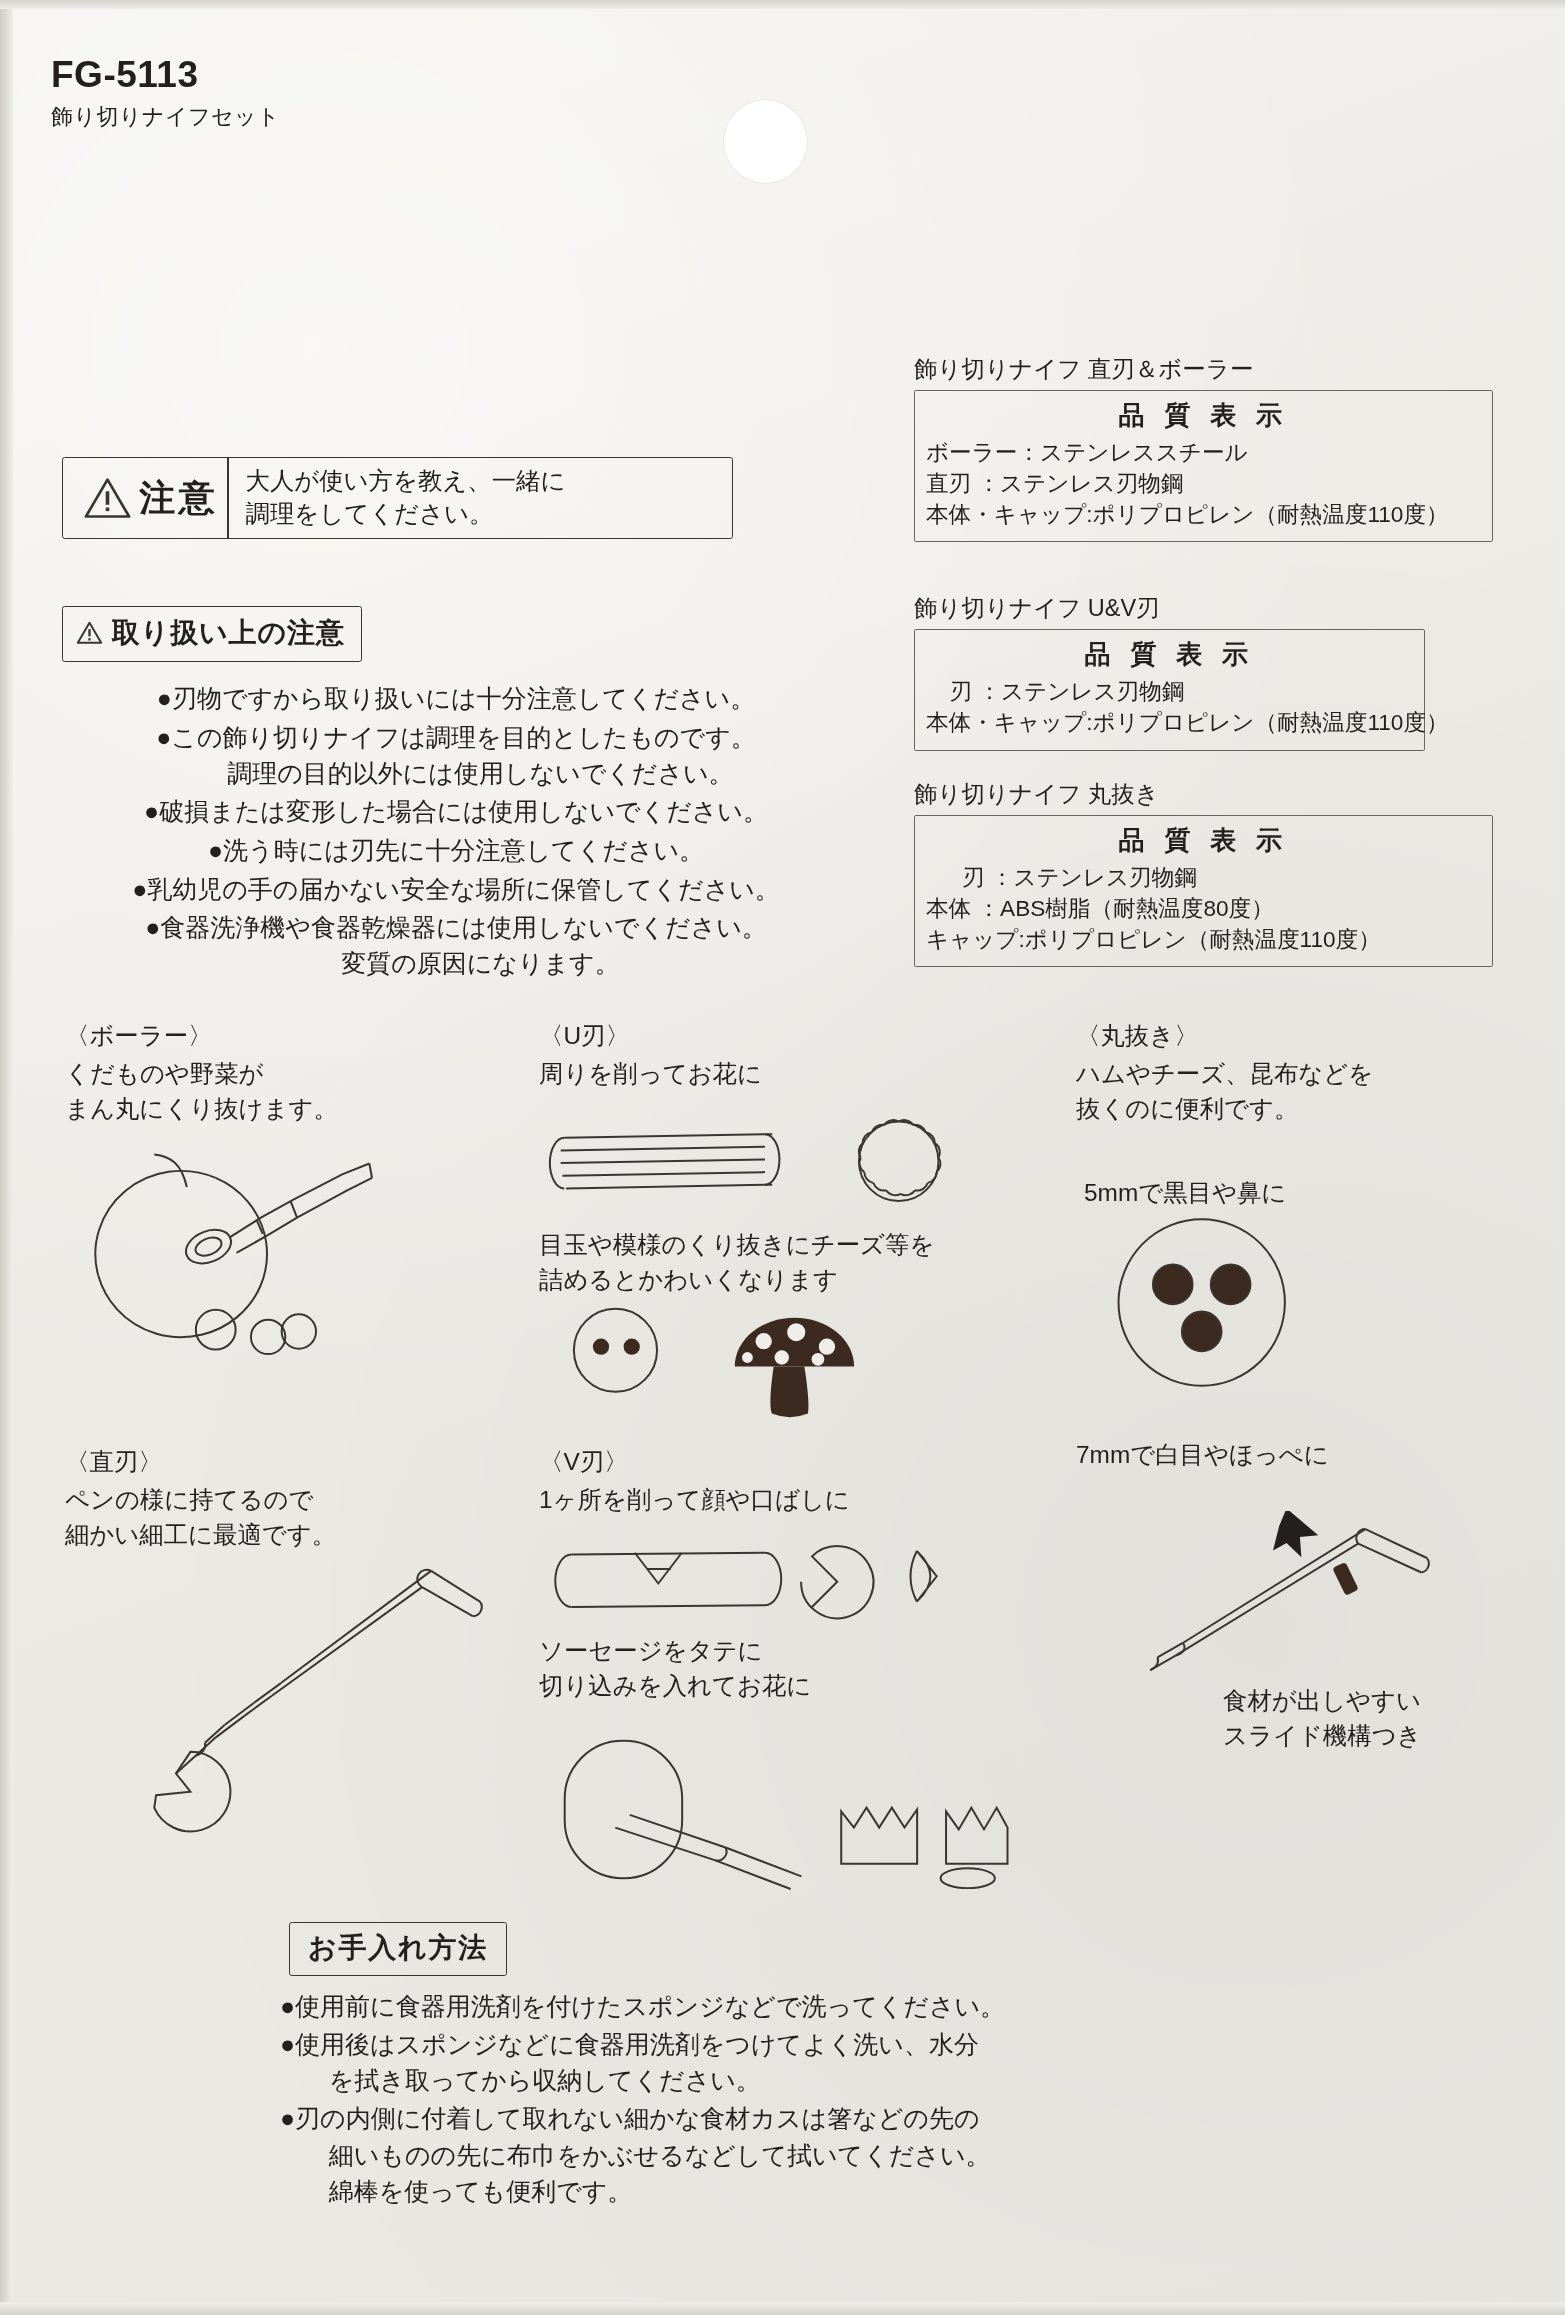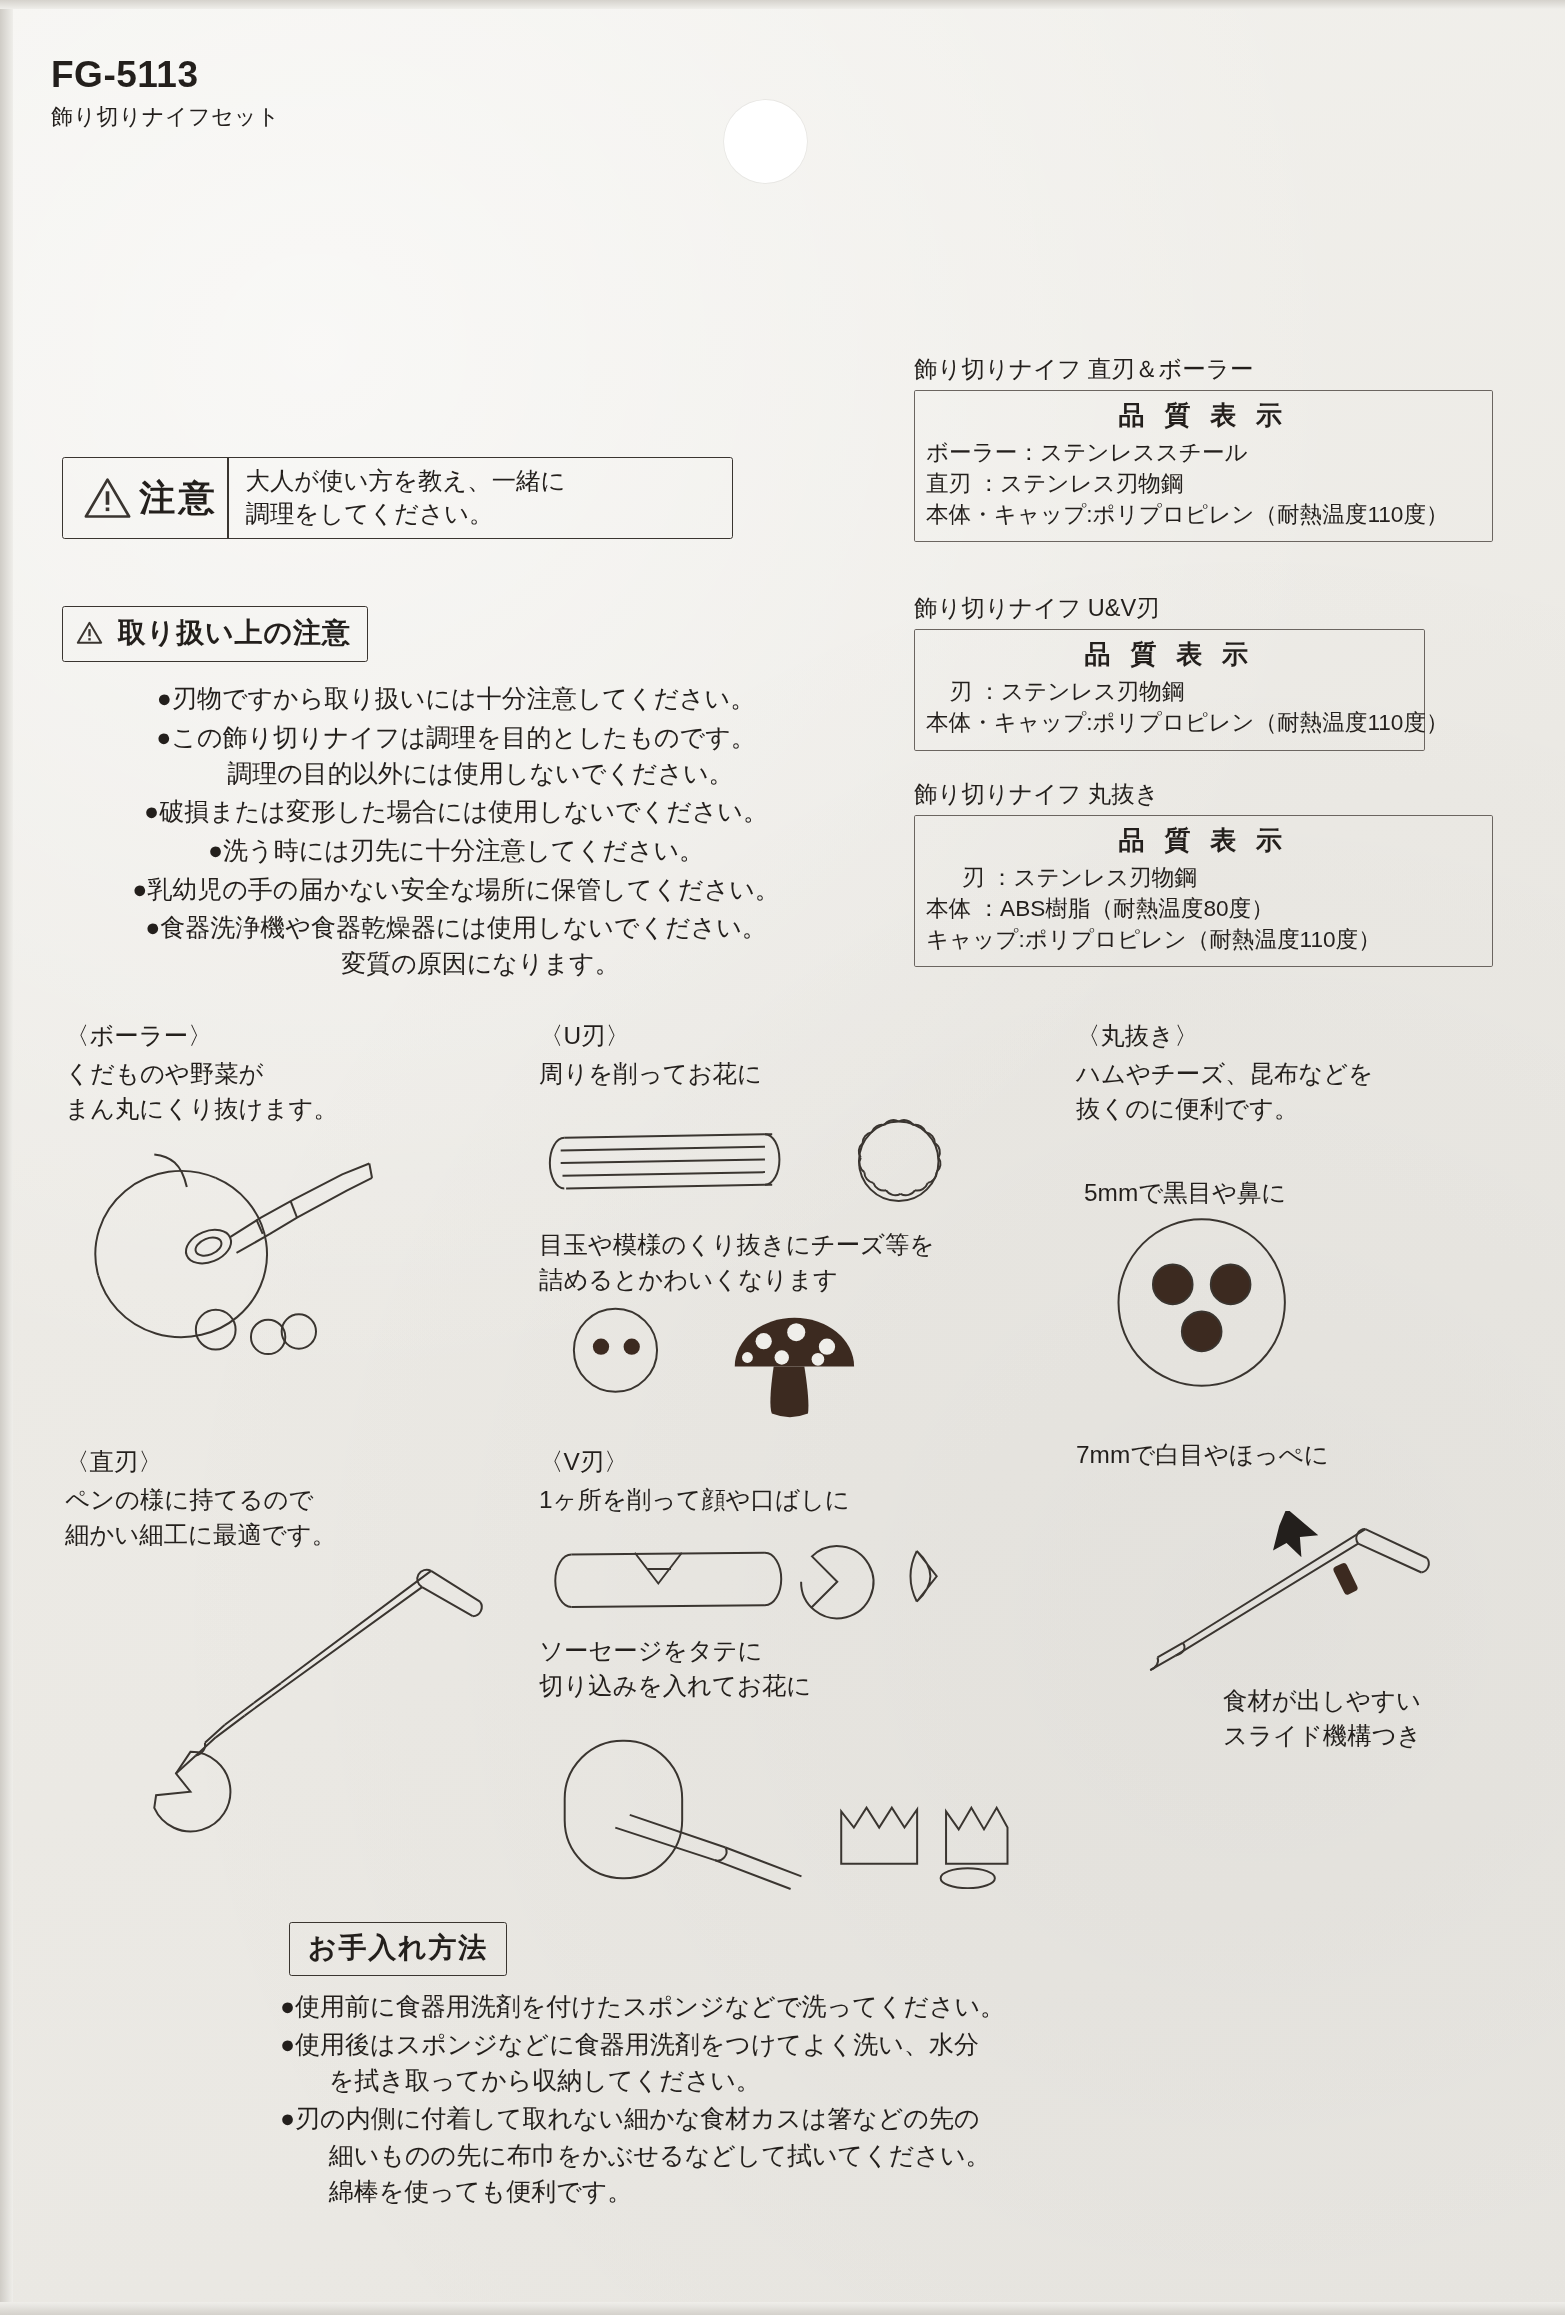--- a/index.html
+++ b/index.html
@@ -42,21 +42,21 @@
   #caution{position:absolute;left:62px;top:457px;width:669px;height:80px;
            border:1.8px solid #3a3530;border-radius:2.7px;display:flex;align-items:center;}
   #caution .tri{margin-left:20px;margin-right:7.2px;}
   #caution .word{font-size:36px;font-weight:bold;letter-spacing:3.6px;margin-right:9px;}
   #caution .divider{width:1.8px;height:100%;background:#3a3530;}
   #caution .txt{font-size:24.4px;line-height:1.35;padding-left:16.3px;}
 
   
   #handling-title{position:absolute;left:62px;top:606px;border:1.8px solid #3a3530;border-radius:2.7px;
                   padding:7.2px 16.3px 9px 12.7px;font-size:28px;font-weight:bold;letter-spacing:0.9px;
-                  display:flex;align-items:center;gap:15px;}
+                  display:flex;align-items:center;gap:9px;}
   #handling-list{position:absolute;left:58px;top:680px;width:796px;font-size:25px;line-height:1.44;}
   #handling-list li{list-style:none;margin:0 0 2.7px 0;padding:0;text-indent:-24.4px;padding-left:24.4px;text-align:center;}
   #handling-list ul{margin:0;padding:0;}
   .indent{display:block;padding-left:24.4px;text-indent:0;}
 
   
   .spec{position:absolute;}
   .spec .cap{font-size:23.5px;margin-bottom:4.5px;}
   .spec .box{border:1.4px solid #6b6560;border-radius:1.8px;padding:7.2px 11px 11px 11px;}
   .spec .box .th{text-align:center;font-size:26px;font-weight:bold;letter-spacing:6.3px;margin-bottom:5.4px;}

